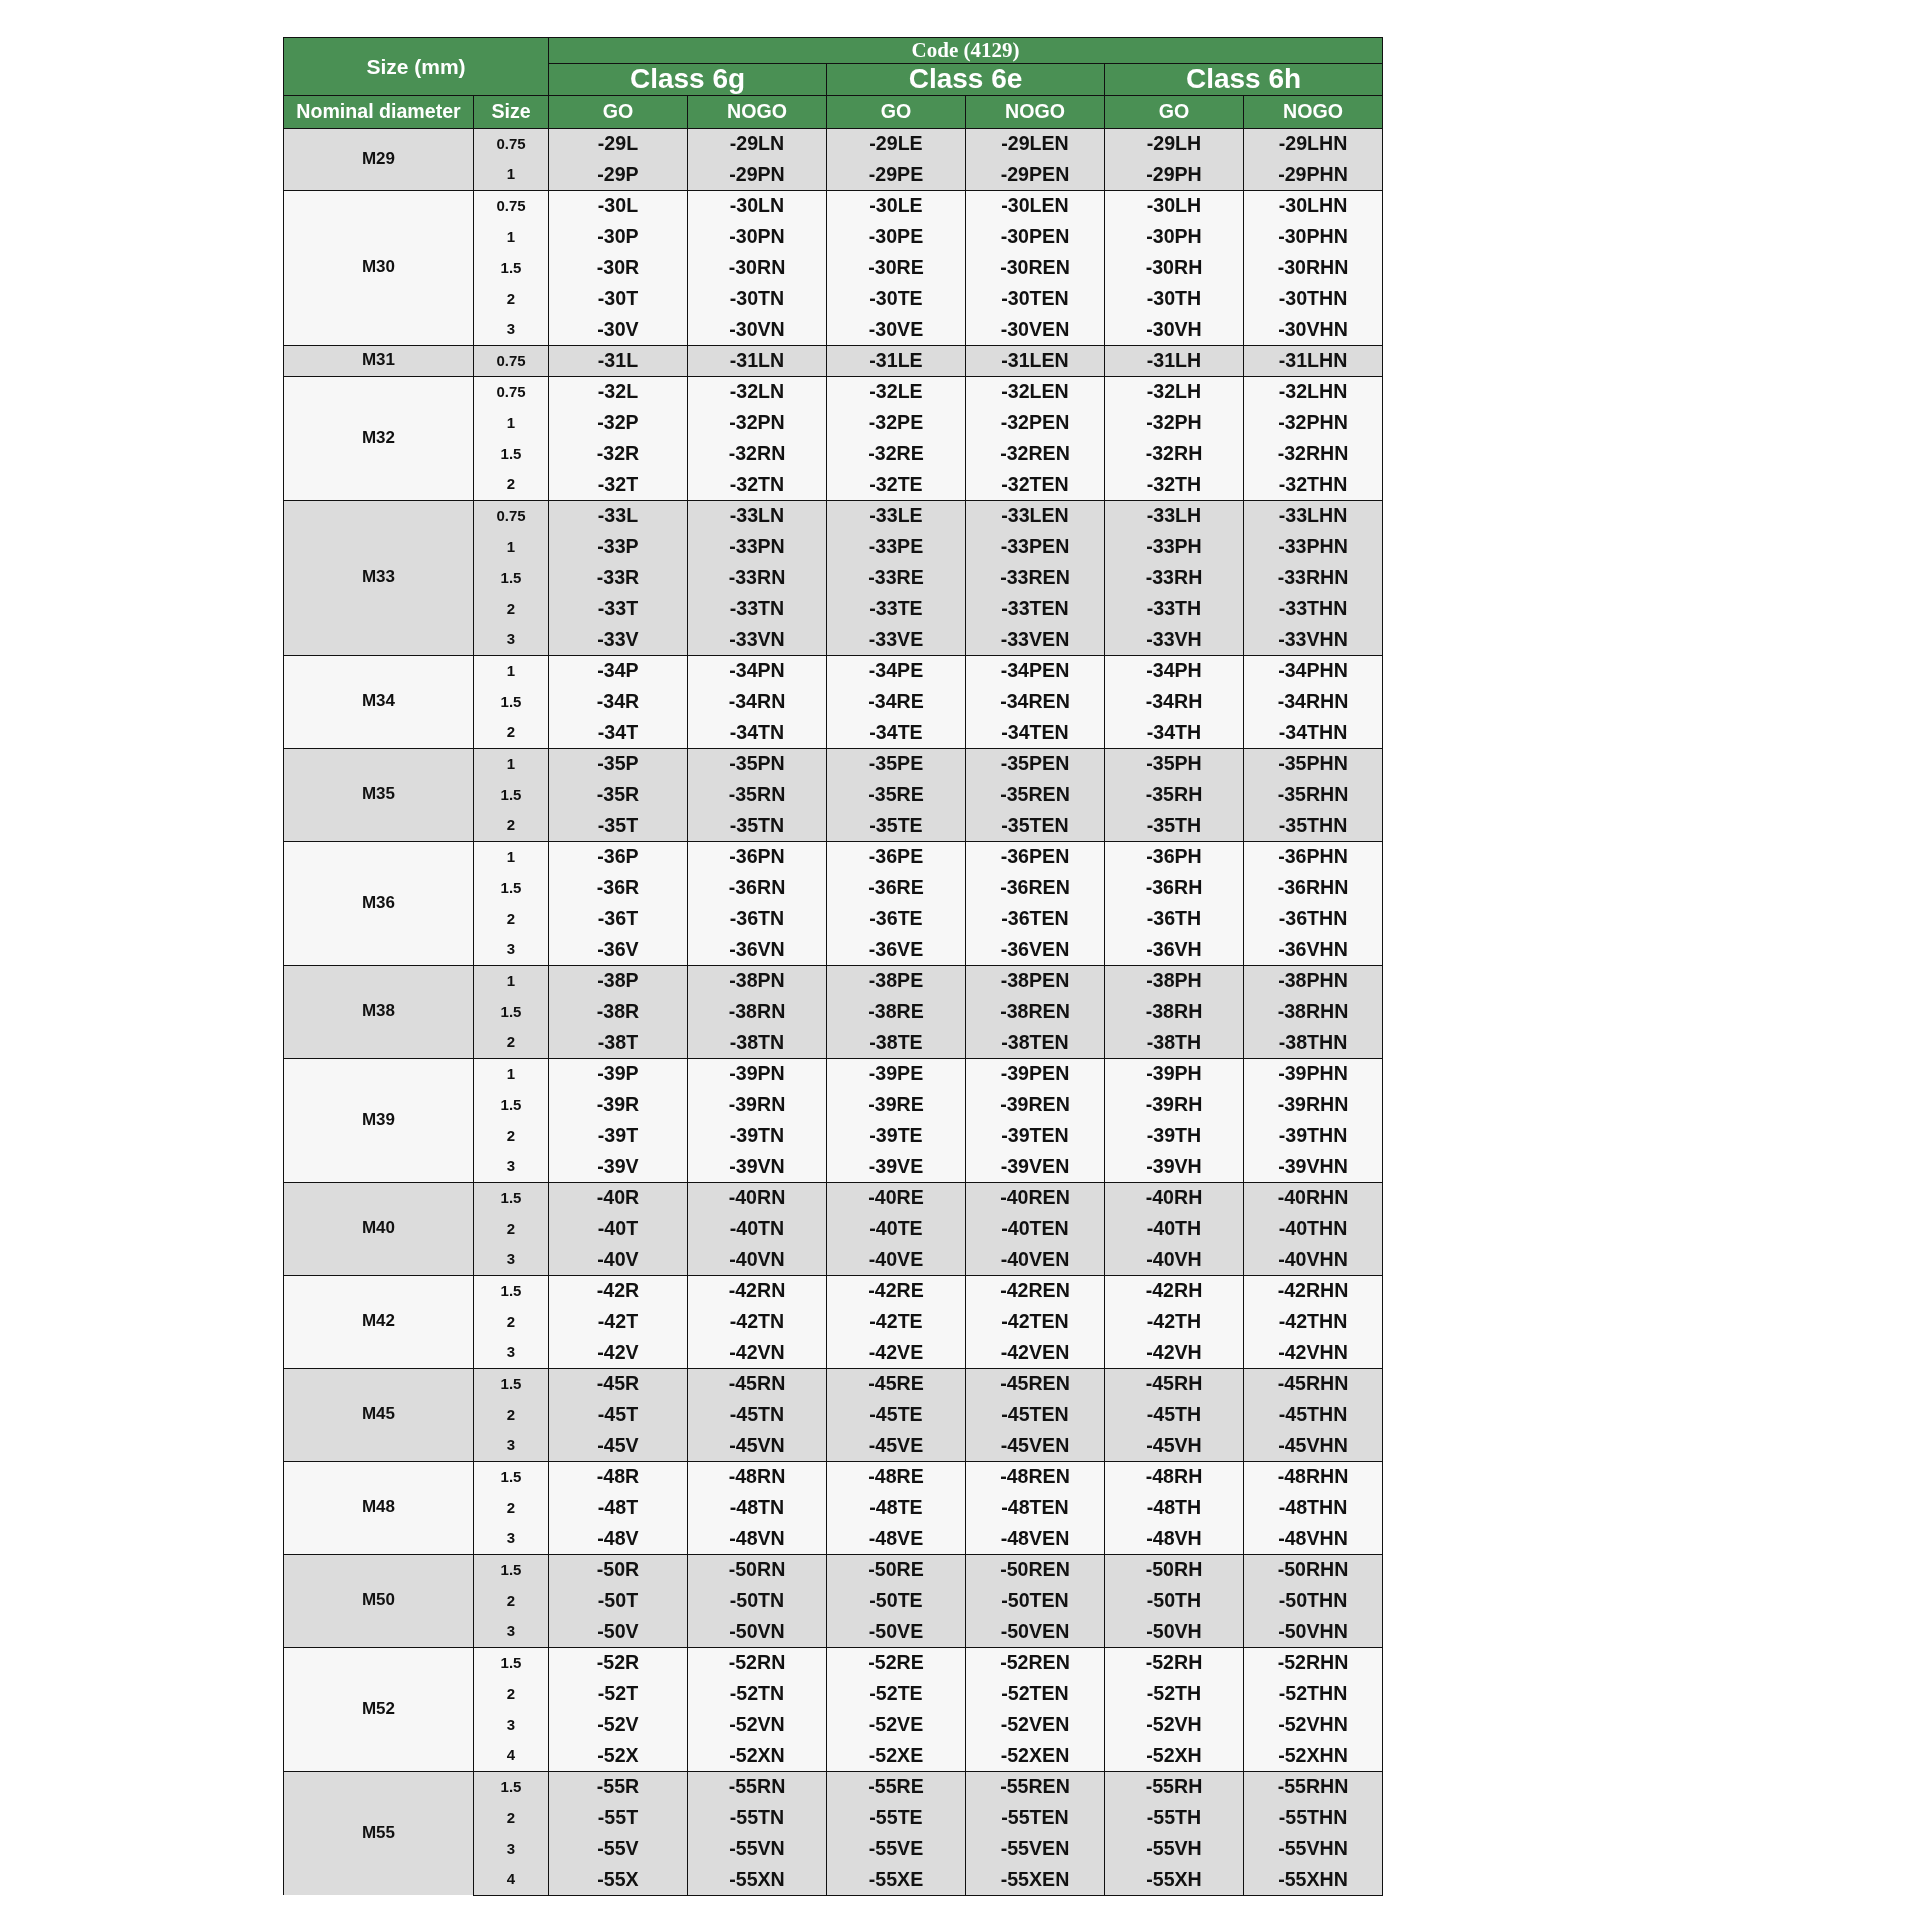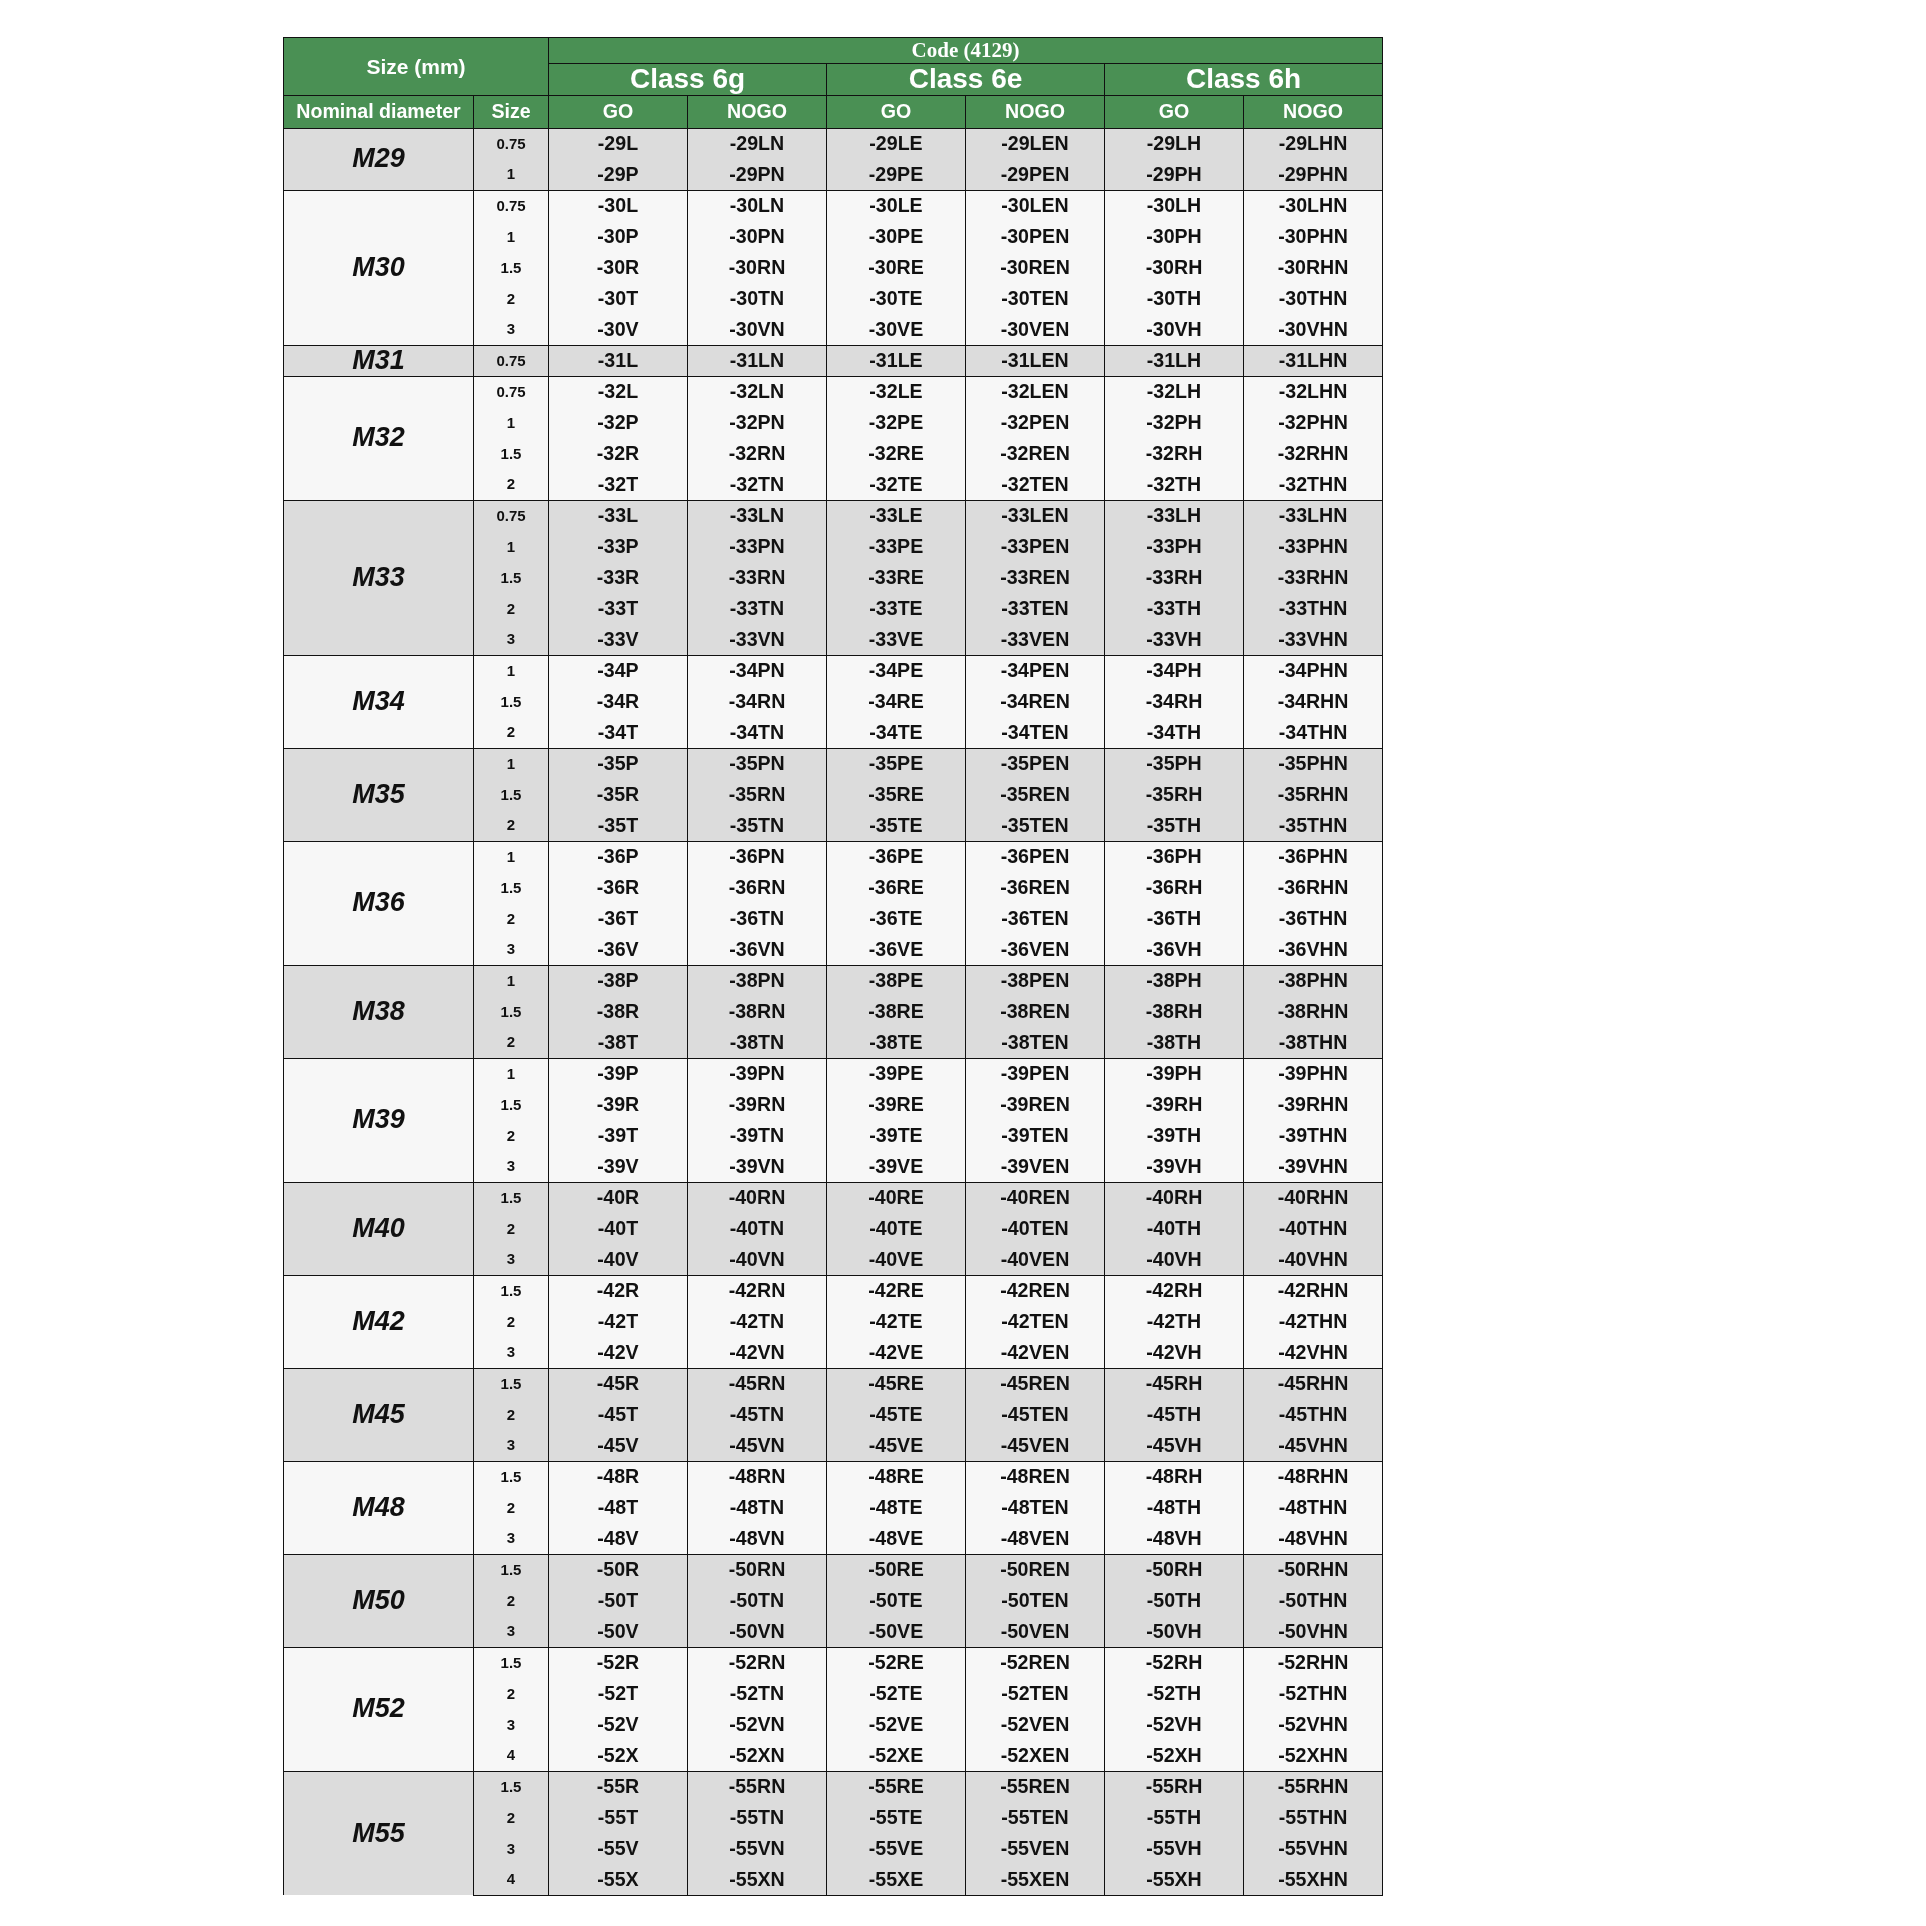--- a/index.html
+++ b/index.html
@@ -58,24 +58,23 @@
     border-left: 1.3px solid #111111;
     border-right: 1.3px solid #111111;
     border-top: none;
     border-bottom: none;
   }
   tbody tr.grp-odd td  { background: #dcdcdc; }
   tbody tr.grp-even td { background: #f7f7f7; }
 
   td.c-dia {
     font-weight: normal;
-    font-size: 27px;
+    font-size: 17px;
     border-top: 1.3px solid #111111;
     border-bottom: 1.3px solid #111111;
-    font-style: italic;
   }
   td.c-pitch {
     font-weight: normal;
     font-size: 15px;
   }
   tbody tr.grp-start td { border-top: 1.3px solid #111111; }
   tbody tr.grp-end td   { border-bottom: 1.3px solid #111111; }
 
   
   col.w-dia   { width: 190px; }

